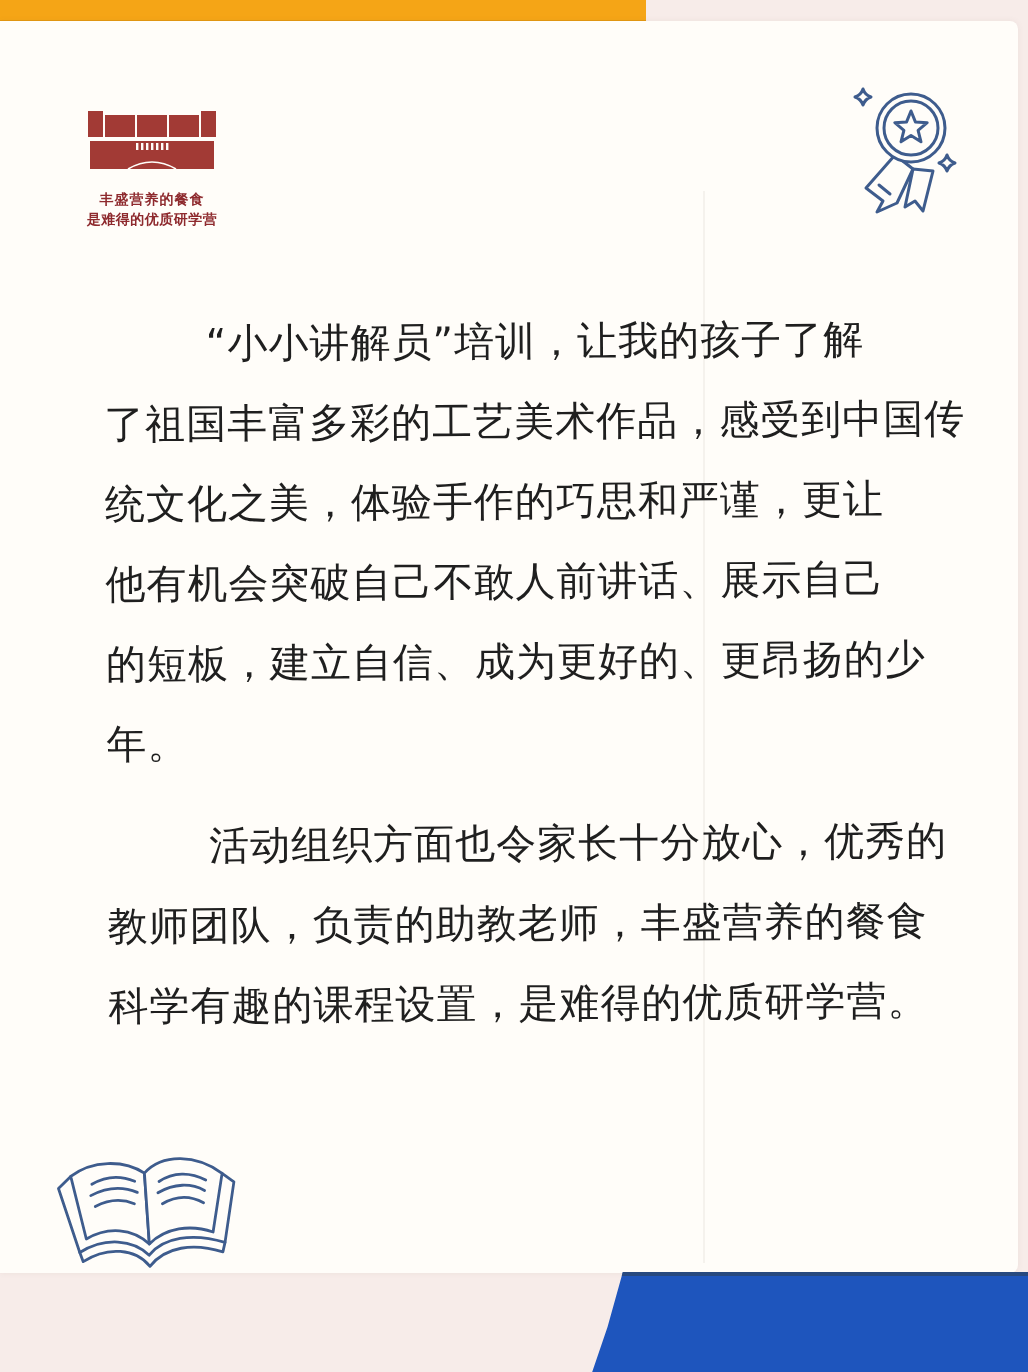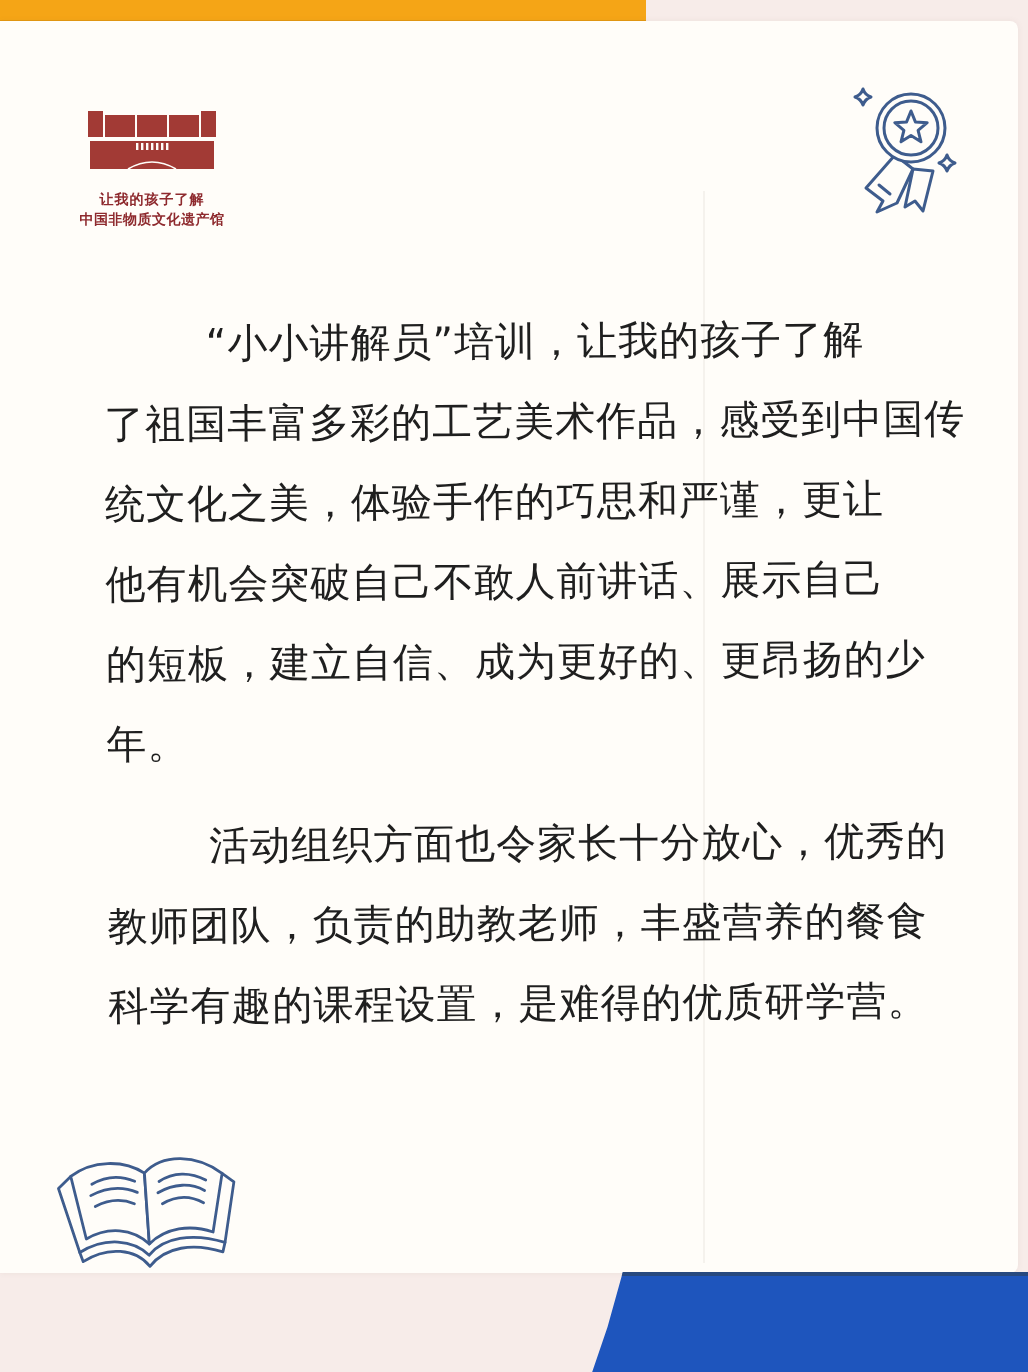--- a/index.html
+++ b/index.html
@@ -93,22 +93,22 @@
         <rect x="48" y="32" width="2.4" height="7"></rect>
         <rect x="53" y="32" width="2.4" height="7"></rect>
         <rect x="58" y="32" width="2.4" height="7"></rect>
         <rect x="63" y="32" width="2.4" height="7"></rect>
         <rect x="68" y="32" width="2.4" height="7"></rect>
         <rect x="73" y="32" width="2.4" height="7"></rect>
         <rect x="78" y="32" width="2.4" height="7"></rect>
       </g>
       <path d="M40,58 Q64,44 88,58" stroke="#fffdf9" stroke-width="1.6" fill="none"></path>
     </svg>
-    <div class="logo-line1">让我的孩子了解</div>
-    <div class="logo-line2">中国非物质文化遗产馆</div>
+    <div class="logo-line1">丰盛营养的餐食</div>
+    <div class="logo-line2">是难得的优质研学营</div>
   </div>
 
   <svg class="medal" width="134" height="140" viewBox="0 0 134 140">
     <path class="doodle-stroke" d="M20,10 Q22,16 28,18 Q22,20 20,26 Q18,20 12,18 Q18,16 20,10 Z"></path>
     <path class="doodle-stroke" d="M104,76 Q106,82 112,84 Q106,86 104,92 Q102,86 96,84 Q102,82 104,76 Z"></path>
     <path class="doodle-fill" d="M52,76 L23,109 L40,122 L34,133 L54,124 L70,90 Z"></path>
     <path class="doodle-fill" d="M70,90 L62,128 L72,122 L80,132 L90,92 Z"></path>
     <path class="doodle-stroke" d="M36,106 L47,115"></path>
     <circle class="doodle-fill" cx="68" cy="49" r="34"></circle>
     <circle class="doodle-stroke" cx="68" cy="49" r="27"></circle>

